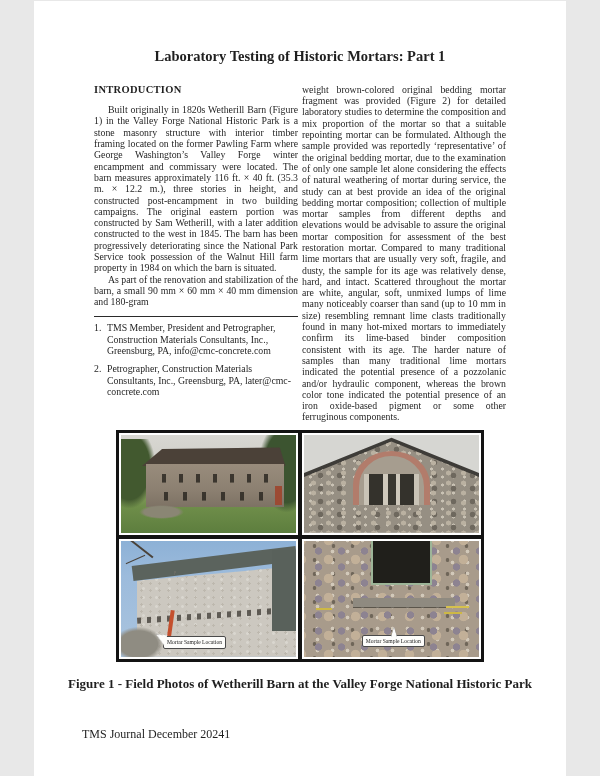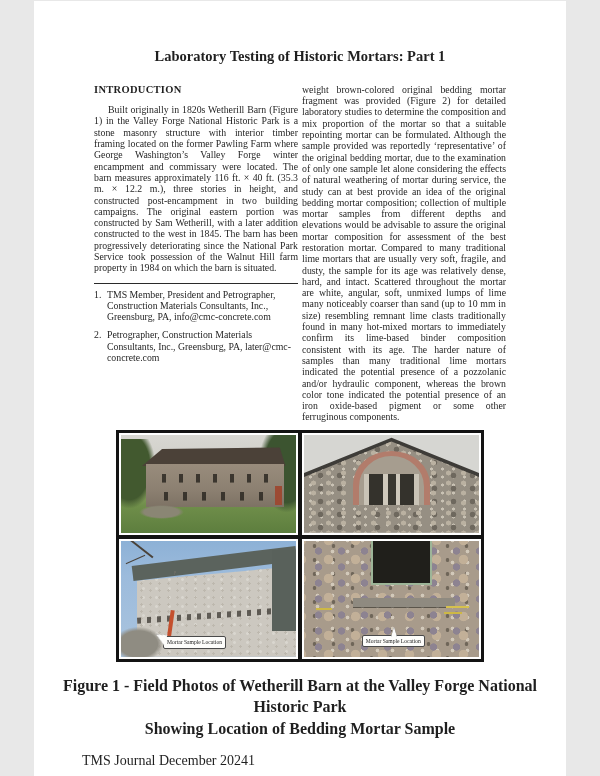--- a/index.html
+++ b/index.html
@@ -95,39 +95,40 @@
     font-size:5.6px; line-height:1.25; text-align:center; padding:2px 1px; color:#1a1a1a; z-index:3; }
   .callout .pointer-up { position:absolute; left:46%; top:-9px; width:0; height:0;
     border-left:3px solid transparent; border-right:3px solid transparent; border-bottom:10px solid #fdfdfb;
     filter:drop-shadow(0 0 0.5px #4a4a4a); }
   .callout .pointer-left { position:absolute; left:-9px; top:-4px; width:0; height:0;
     border-top:3px solid transparent; border-bottom:8px solid transparent; border-right:11px solid #fdfdfb;
     filter:drop-shadow(0 0 0.5px #4a4a4a); transform:rotate(18deg); }
   .ph3 .callout { left:24%; bottom:7%; }
   .ph4 .callout { left:33%; bottom:8%; }
 
-  .caption { margin-top:13px; text-align:center; font-weight:bold; font-size:16px; line-height:1.35; }
-
-  .footer { position:absolute; left:48px; right:44px; top:752px; display:flex; justify-content:flex-start; font-size:14px; }
+  .caption { margin-top:13px; text-align:center; font-weight:bold; font-size:13px; line-height:1.35; }
+
+  .footer { position:absolute; left:48px; right:44px; top:726px; display:flex; justify-content:flex-start; font-size:12px; }
 </style>
 </head>
 <body>
 
 <div class="page">
 
   <div class="title">
     <div>Laboratory Testing of Historic Mortars: Part 1</div>
   </div>
 
 
   <div class="columns">
 
     <div class="col">
       <div class="heading">INTRODUCTION</div>
       <div class="para">Built originally in 1820s Wetherill Barn (Figure 1) in the Valley Forge National Historic Park is a stone masonry structure with interior timber framing located on the former Pawling Farm where George Washington’s Valley Forge winter encampment and commissary were located. The barn measures approximately 116 ft. × 40 ft. (35.3 m. × 12.2 m.), three stories in height, and constructed post-encampment in two building campaigns. The original eastern portion was constructed by Sam Wetherill, with a later addition constructed to the west in 1845. The barn has been progressively deteriorating since the National Park Service took possession of the Walnut Hill farm property in 1984 on which the barn is situated.</div>
+      <div class="para">As part of the renovation and stabilization of the barn, a small 90 mm × 60 mm × 40 mm dimension and 180-gram</div>
 
       <div class="footnotes">
         <div class="footnote">
           <span class="fn-num">1.</span>
           <span class="fn-text">TMS Member, President and Petrographer, Construction Materials Consultants, Inc., Greensburg, PA, info@cmc-concrete.com</span>
         </div>
         <div class="footnote">
           <span class="fn-num">2.</span>
           <span class="fn-text">Petrographer, Construction Materials Consultants, Inc., Greensburg, PA, later@cmc-concrete.com</span>
         </div>
@@ -186,21 +187,20 @@
       <div class="callout">
         <span class="pointer-up"></span>
         <span>Mortar Sample Location</span>
       </div>
     </div>
 
   </div>
 
   <div class="caption">
     <div>Figure 1 - Field Photos of Wetherill Barn at the Valley Forge National Historic Park</div>
-    <div>Showing Location of Bedding Mortar Sample</div>
   </div>
 
   <div class="footer">
     <span>TMS Journal December 2024</span>
     <span>1</span>
   </div>
 
 </div>
 
 </body></html>

